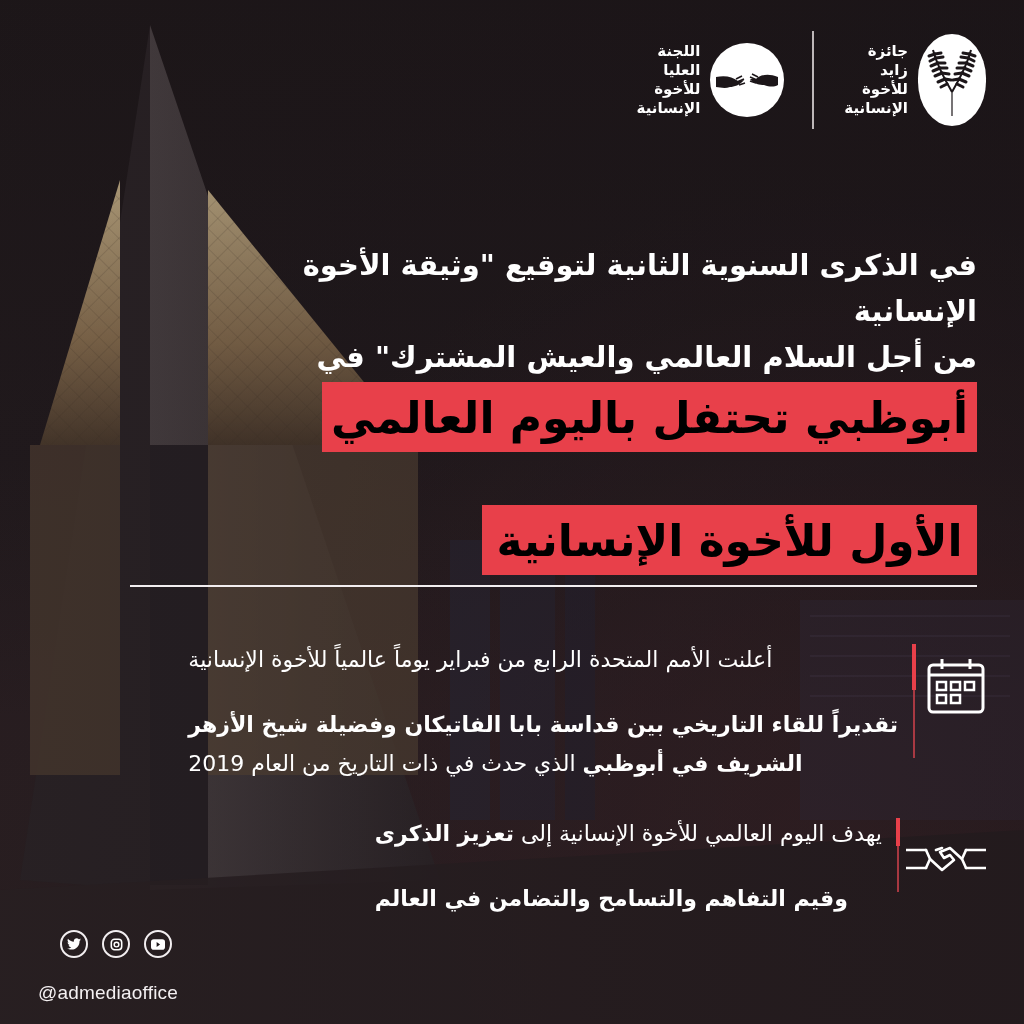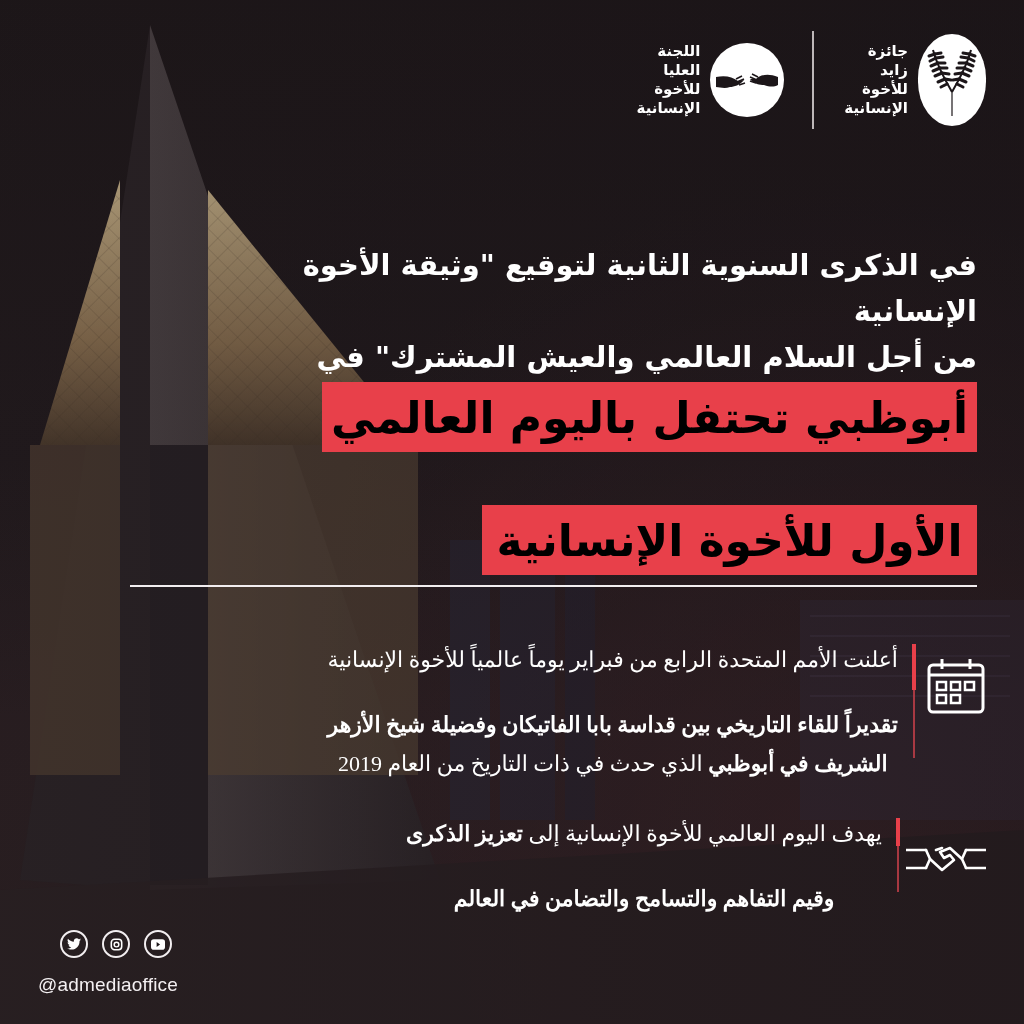--- a/index.html
+++ b/index.html
@@ -30,31 +30,31 @@
   .banner-2 { top:465px; height:70px; width:495px;margin-top:40px; }
 
   .hdivider { position:absolute; left:130px; top:585px; width:847px; height:2px; background:#f2eef0; }
 
   
   .item { position:absolute; right:38px; direction:rtl; display:flex; align-items:flex-start; }
   .item-icon { width:60px; display:flex; justify-content:center; margin-left:0; }
   .item-bar { width:4px; position:relative; margin:0 10px 0 14px; }
   .item-bar .bar-strong { position:absolute; top:0; left:0; width:4px; background:#e8404a; }
   .item-bar .bar-thin { position:absolute; left:1px; width:2px; background:#c8404a; opacity:0.8; }
-  .item-text { color:#fff; font-size:22px; line-height:39px; text-align:center; white-space:nowrap;font-family:Liberation Serif, serif; }
+  .item-text { color:#fff; font-size:22px; line-height:39px; text-align:left; white-space:nowrap; }
   .item-text .line { display:block; }
   .b { font-weight:bold;margin-top:26px; }
   .item-1 { top:640px; }
   .item-2 { top:814px; }
 
   
   .footer { position:absolute; left:38px; top:930px; width:170px; }
   .socials { display:flex; gap:14px; padding-left:22px; }
   .social-btn { width:28px; height:28px; border:2px solid #f2eef0; border-radius:50%; display:flex; align-items:center; justify-content:center; box-sizing:border-box; }
-  .handle { color:#f4f0f2; font-size:19px; margin-top:16px; font-family:"Liberation Sans", sans-serif; letter-spacing:0.2px; }
+  .handle { color:#f4f0f2; font-size:19px; margin-top:24px; font-family:"Liberation Sans", sans-serif; letter-spacing:0.2px; }
 </style>
 </head>
 <body>
 
 <div class="canvas">
 
   <svg class="building" viewBox="0 0 1024 1024">
     <defs>
       <linearGradient id="facade" x1="0" y1="0" x2="0" y2="1">
         <stop offset="0" stop-color="#9a8a78"></stop>

